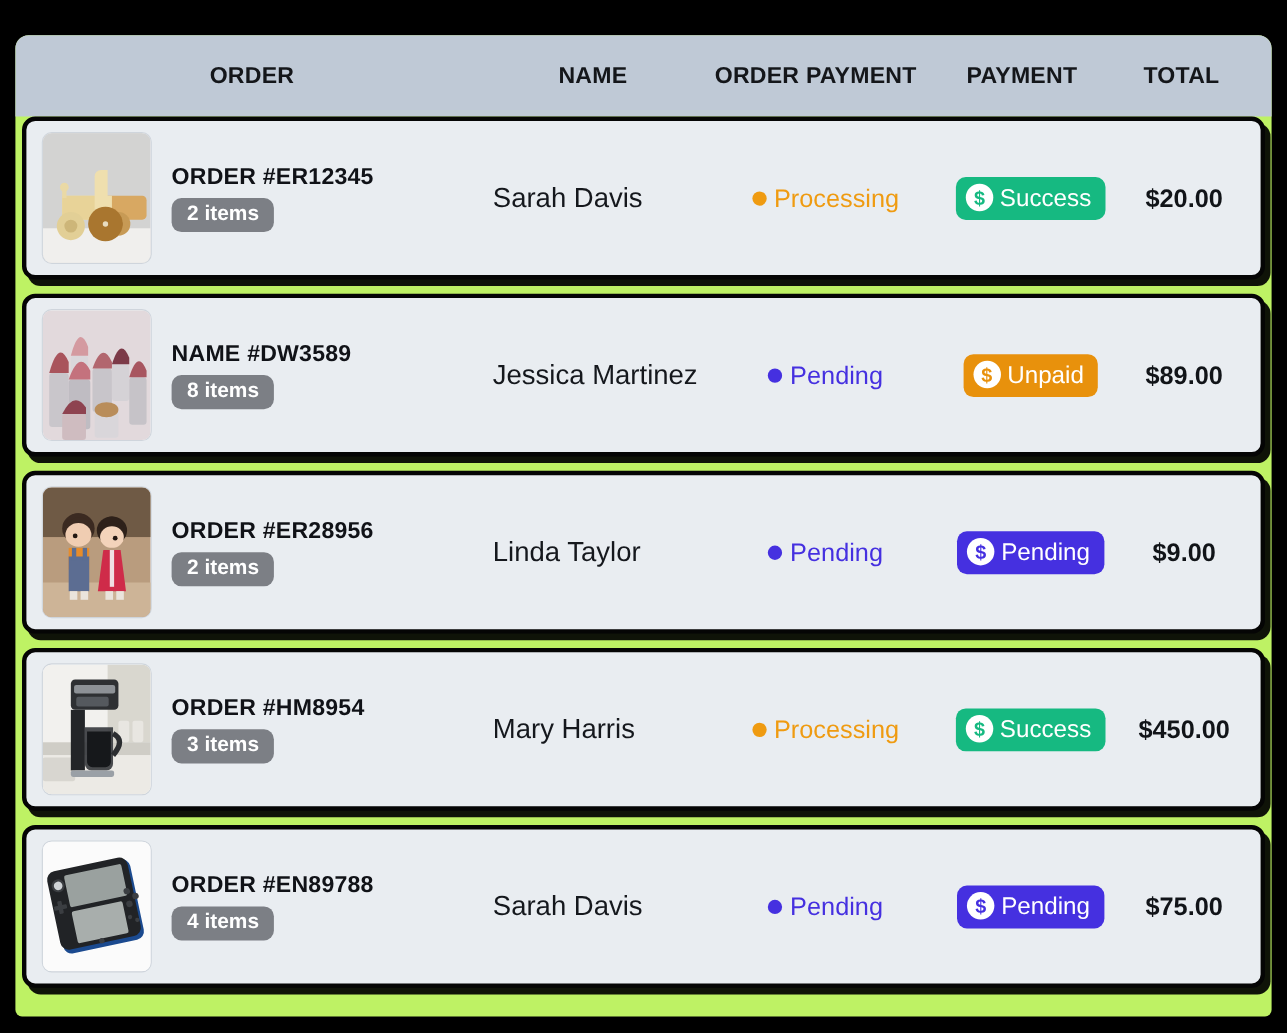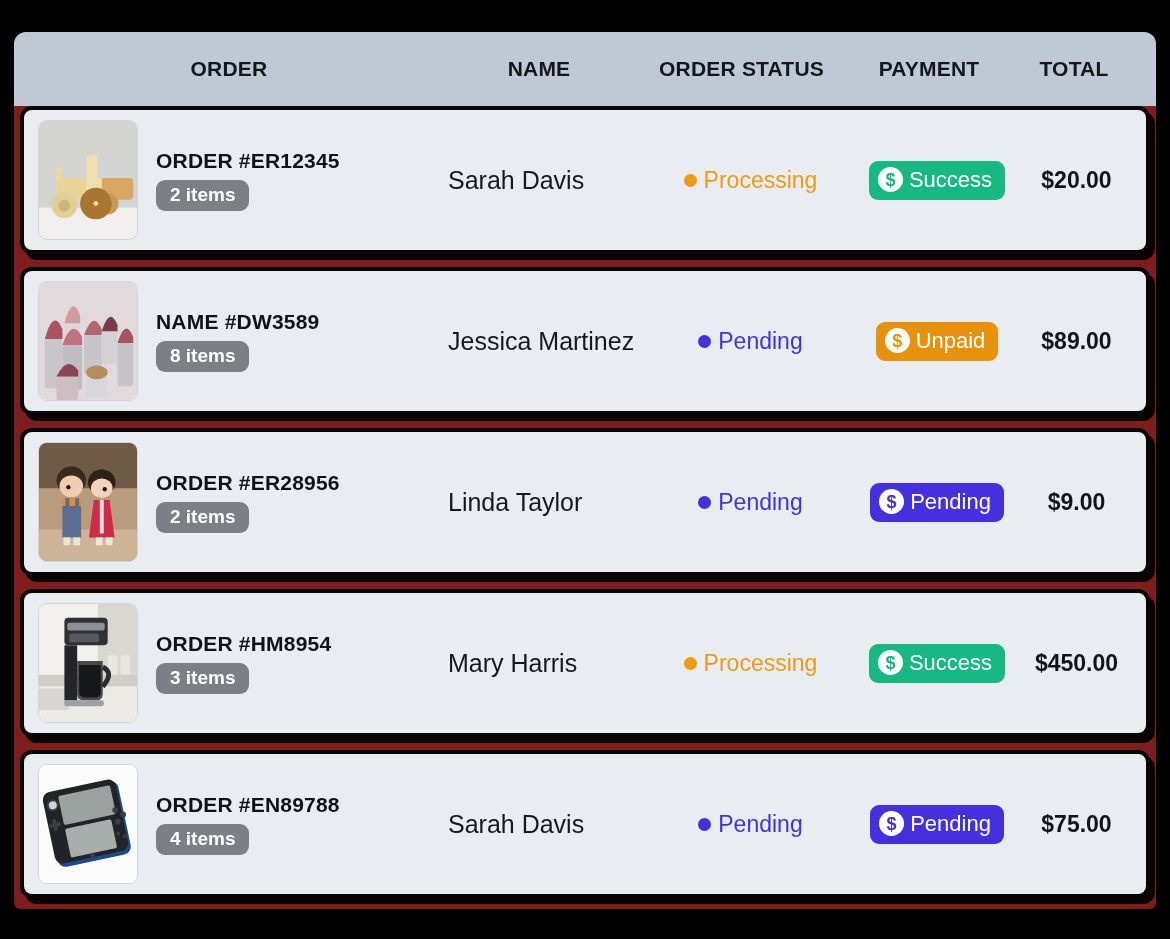--- a/index.html
+++ b/index.html
@@ -11,23 +11,23 @@
     background: #000000;
     overflow: hidden;
     font-family: "Liberation Sans", sans-serif;
   }
 
   .orders-panel {
     position: absolute;
     left: 14px;
     top: 32px;
     width: 1142px;
-    background: #7f1d1d;
+    background: #bef264;
     border-radius: 12px 12px 6px 6px;
-    padding-bottom: 1px;
+    padding-bottom: 16px;
   }
 
   
   .table-head {
     height: 74px;
     display: flex;
     align-items: center;
     background: #bfc9d6;
     border-radius: 12px 12px 0 0;
   }
@@ -183,21 +183,21 @@
   }
 </style>
 </head>
 <body>
 
 <div class="orders-panel">
 
   <div class="table-head">
     <div class="th order">ORDER</div>
     <div class="th name">NAME</div>
-    <div class="th status">ORDER STATUS</div>
+    <div class="th status">ORDER PAYMENT</div>
     <div class="th payment">PAYMENT</div>
     <div class="th total">TOTAL</div>
   </div>
 
   <div class="rows" id="rows-container">
       <div class="row">
         <div class="cell-order">
           <div class="thumb">
     <svg viewBox="0 0 100 120" preserveAspectRatio="xMidYMid slice">
       <rect width="100" height="120" fill="#d3d3d2"></rect>

